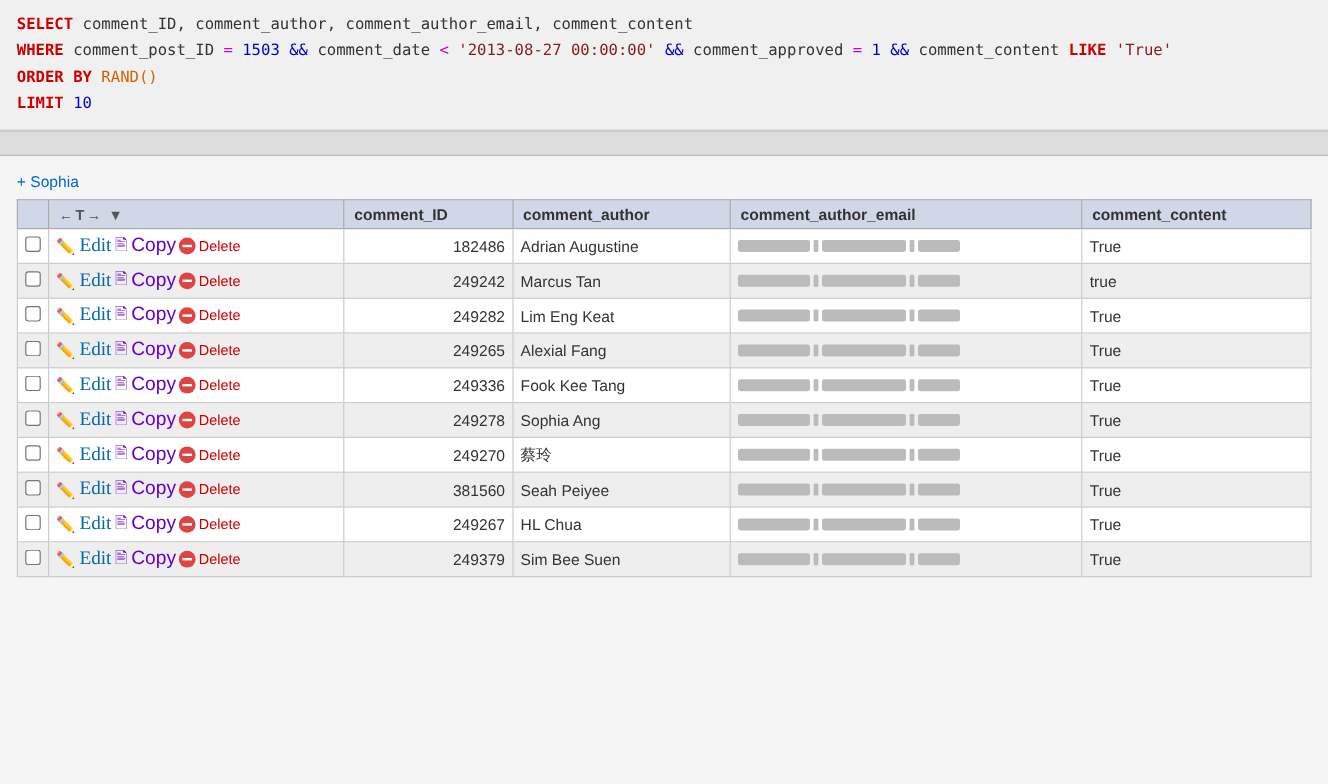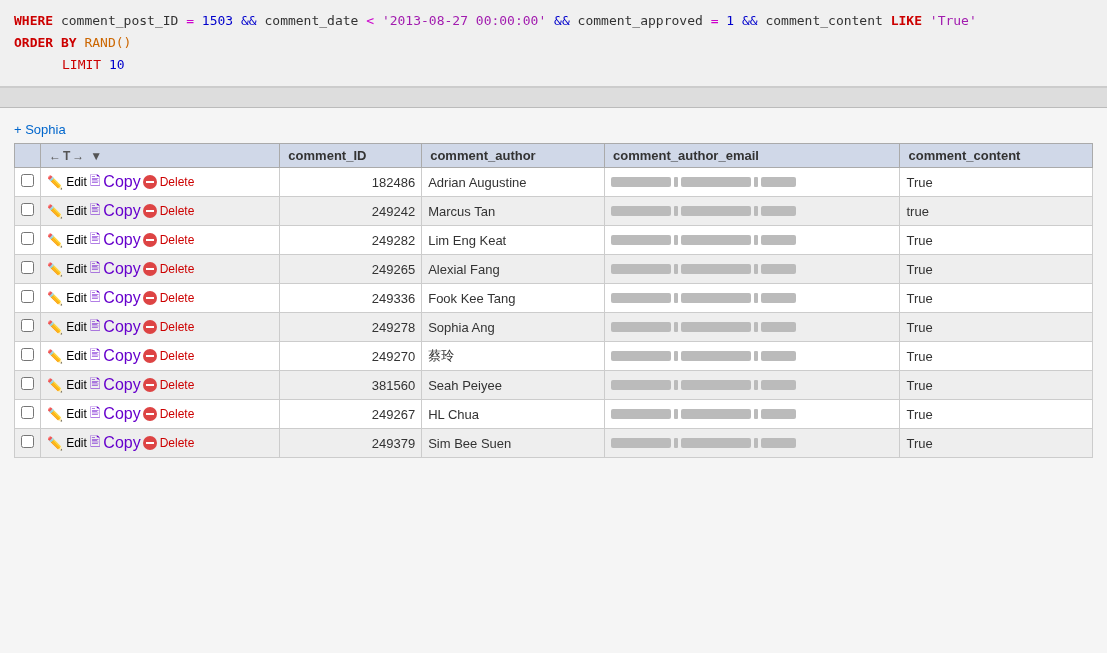--- a/index.html
+++ b/index.html
@@ -17,25 +17,25 @@
       line-height: 1.7;
       font-family: monospace;
       font-size: 13px;
     }
 
     .kw-select { color: #cc0000; font-weight: bold; }
     .kw-from { color: #cc6600; font-weight: bold; }
     .kw-where { color: #cc0000; font-weight: bold; }
     .kw-and { color: #0000cc; }
     .kw-order { color: #cc0000; font-weight: bold; }
-    .kw-limit { color: #cc0000; font-weight: normal; margin-left: 48px; }
+    .kw-limit { color: #cc0000; font-weight: bold; }
     .kw-like { color: #cc0000; font-weight: bold; }
     .kw-eq { color: #cc00cc; }
     .kw-lt { color: #cc00cc; }
-    .kw-str { color: #a21caf; }
+    .kw-str { color: #7f1d1d; }
     .kw-num { color: #0000cc; text-align: center; }
     .kw-func { color: #cc6600; }
 
     .scrollbar-area {
       height: 20px;
       background: #ddd;
       border-bottom: 1px solid #bbb;
       overflow-x: scroll;
     }
 
@@ -121,24 +121,25 @@
       font-size: 12px;
     }
 
     .action-cell {
       display: flex;
       align-items: center;
       gap: 2px;
     }
 
     .btn-edit {
-      color: #000000;
+      color: #0369a1;
       text-decoration: none;
-      font-size: 12px;
+      font-size: 16px;
       cursor: pointer;
+      font-family: Liberation Serif, serif;
     }
 
     .btn-copy {
       color: #6600cc;
       text-decoration: none;
       font-size: 16px;
       cursor: pointer;
     }
 
     .btn-delete {
@@ -174,20 +175,24 @@
     }
 
     .num-cell {
       text-align: right;
     }
   </style>
 </head>
 <body>
 
 <div class="sql-panel">
+  <div>
+    <span class="kw-select">SELECT</span>
+    <span> comment_ID, comment_author, comment_author_email, comment_content</span>
+  </div>
   <div>
     <span class="kw-where">WHERE</span>
     <span> comment_post_ID </span>
     <span class="kw-eq">=</span>
     <span class="kw-num">1503</span>
     <span class="kw-and"> &amp;&amp; </span>
     <span>comment_date </span>
     <span class="kw-lt">&lt;</span>
     <span class="kw-str"> '2013-08-27 00:00:00'</span>
     <span class="kw-and"> &amp;&amp; </span>

